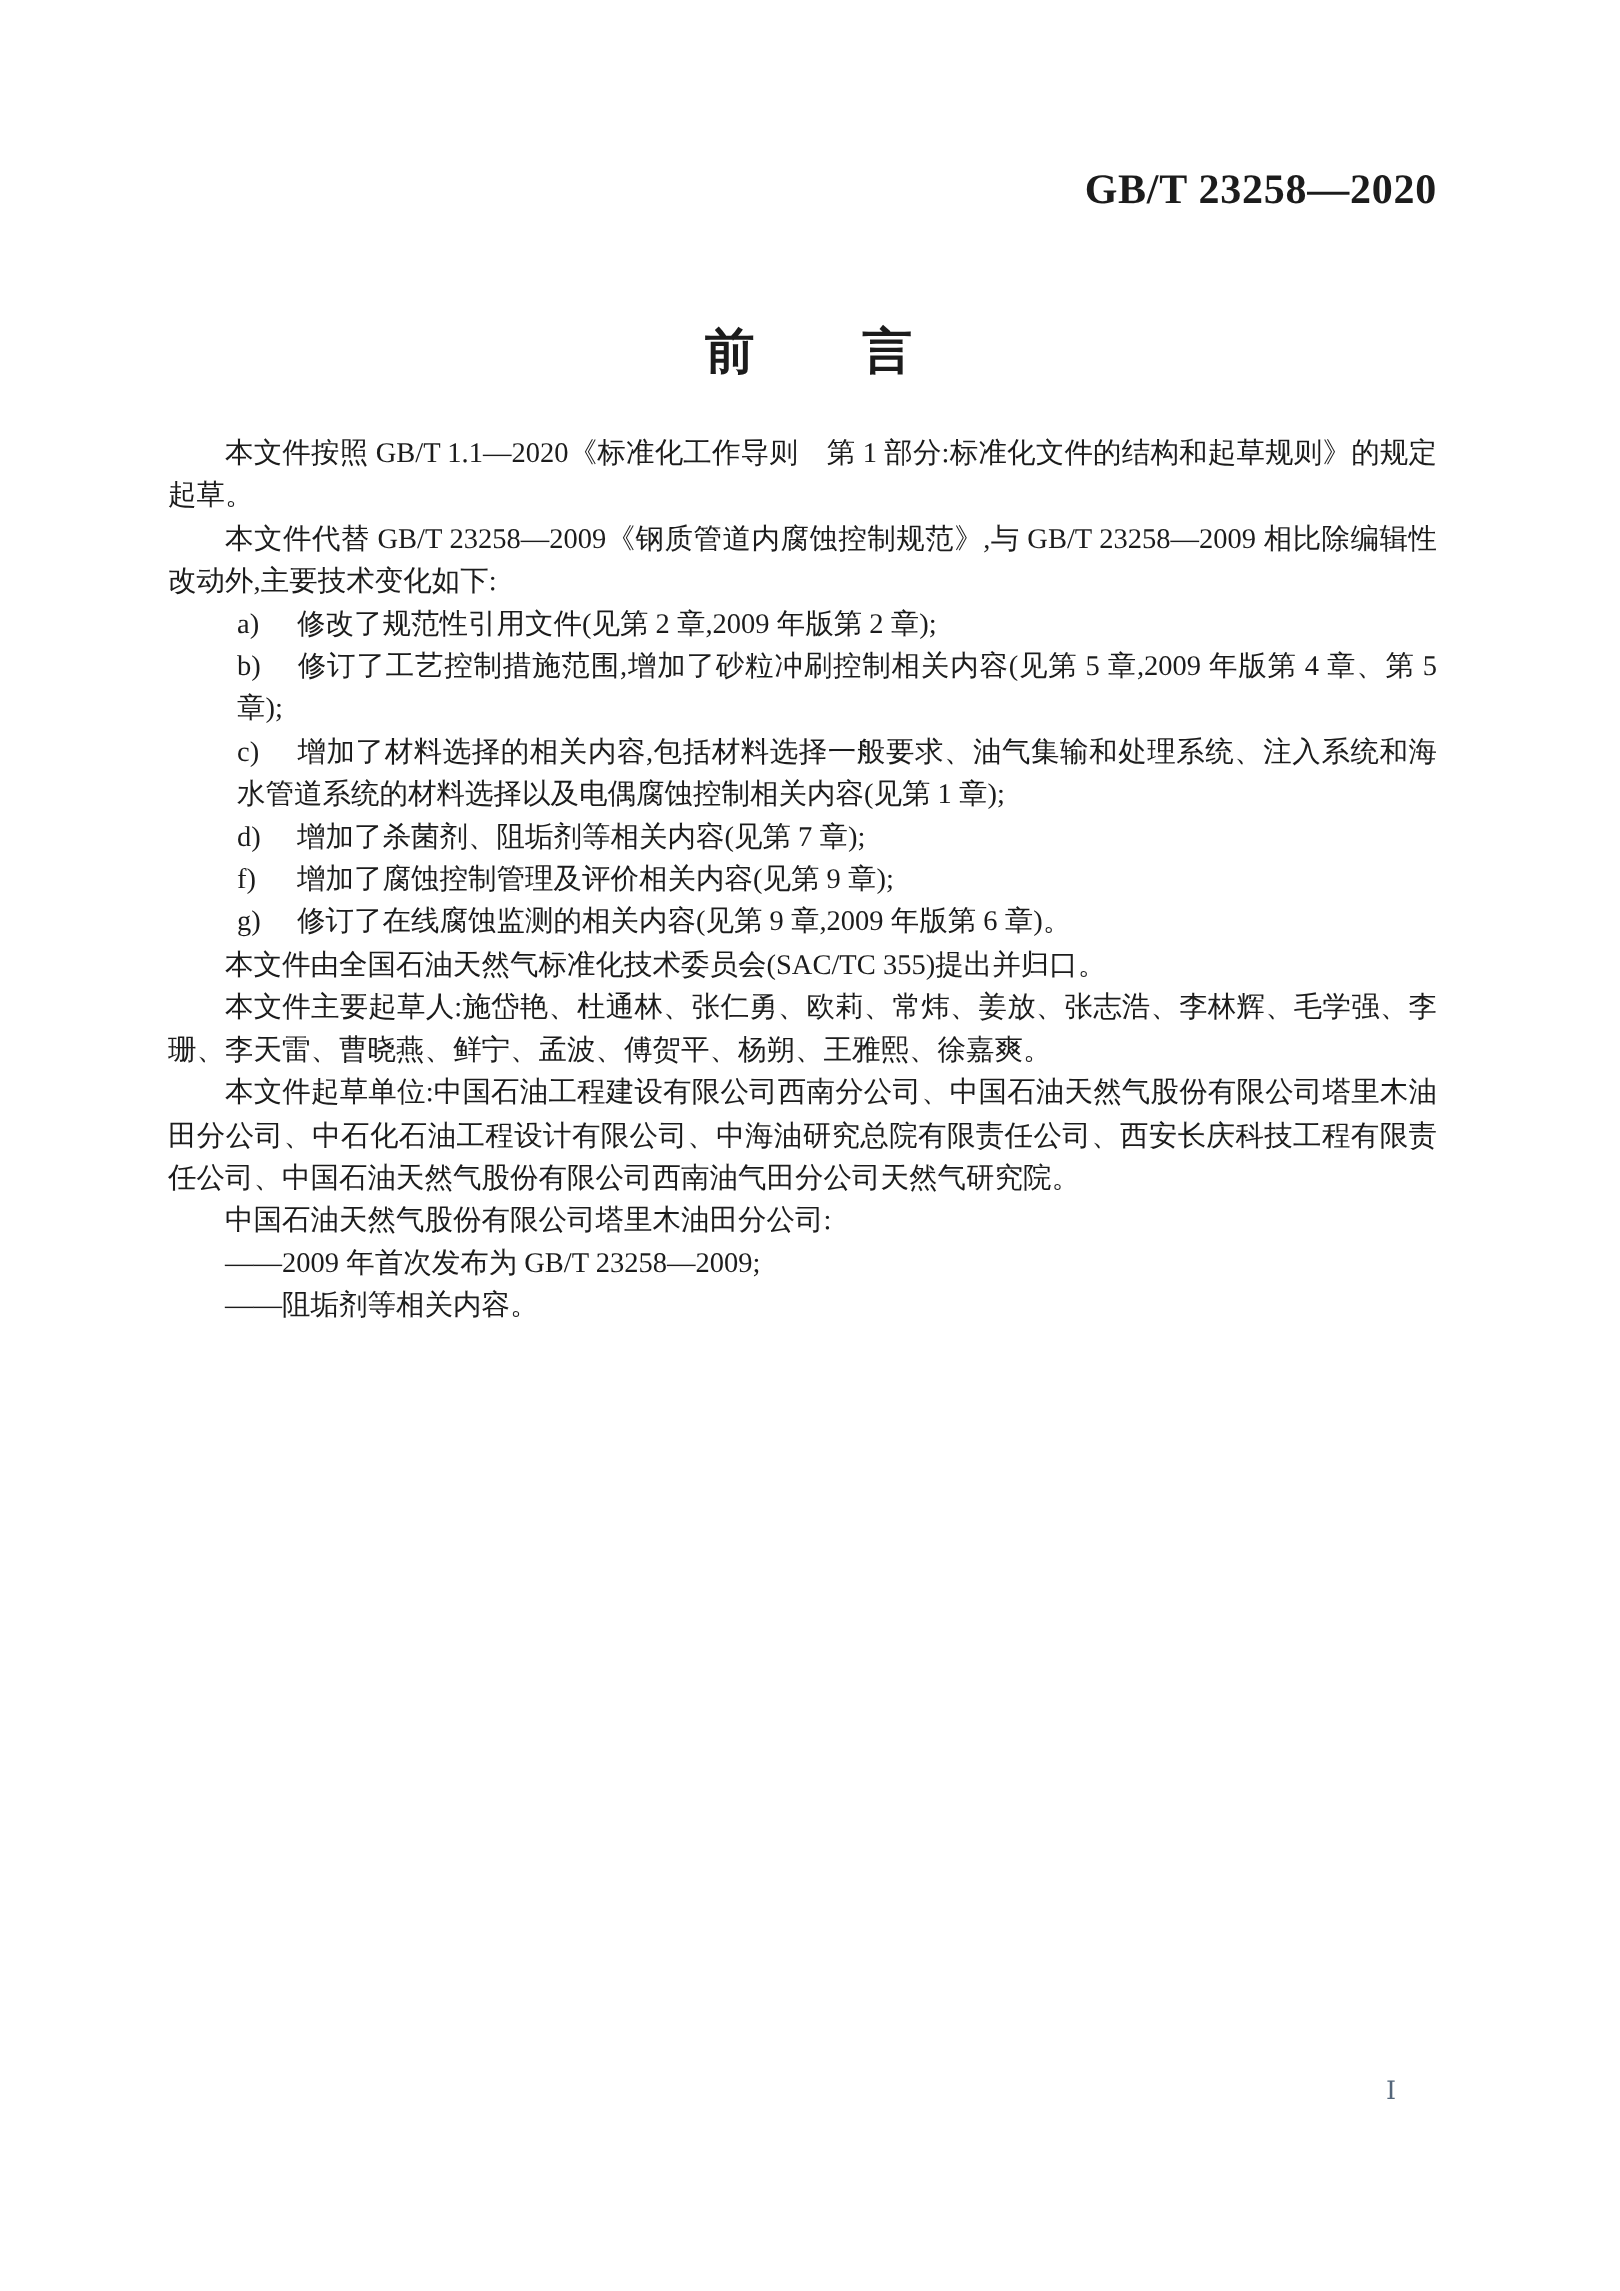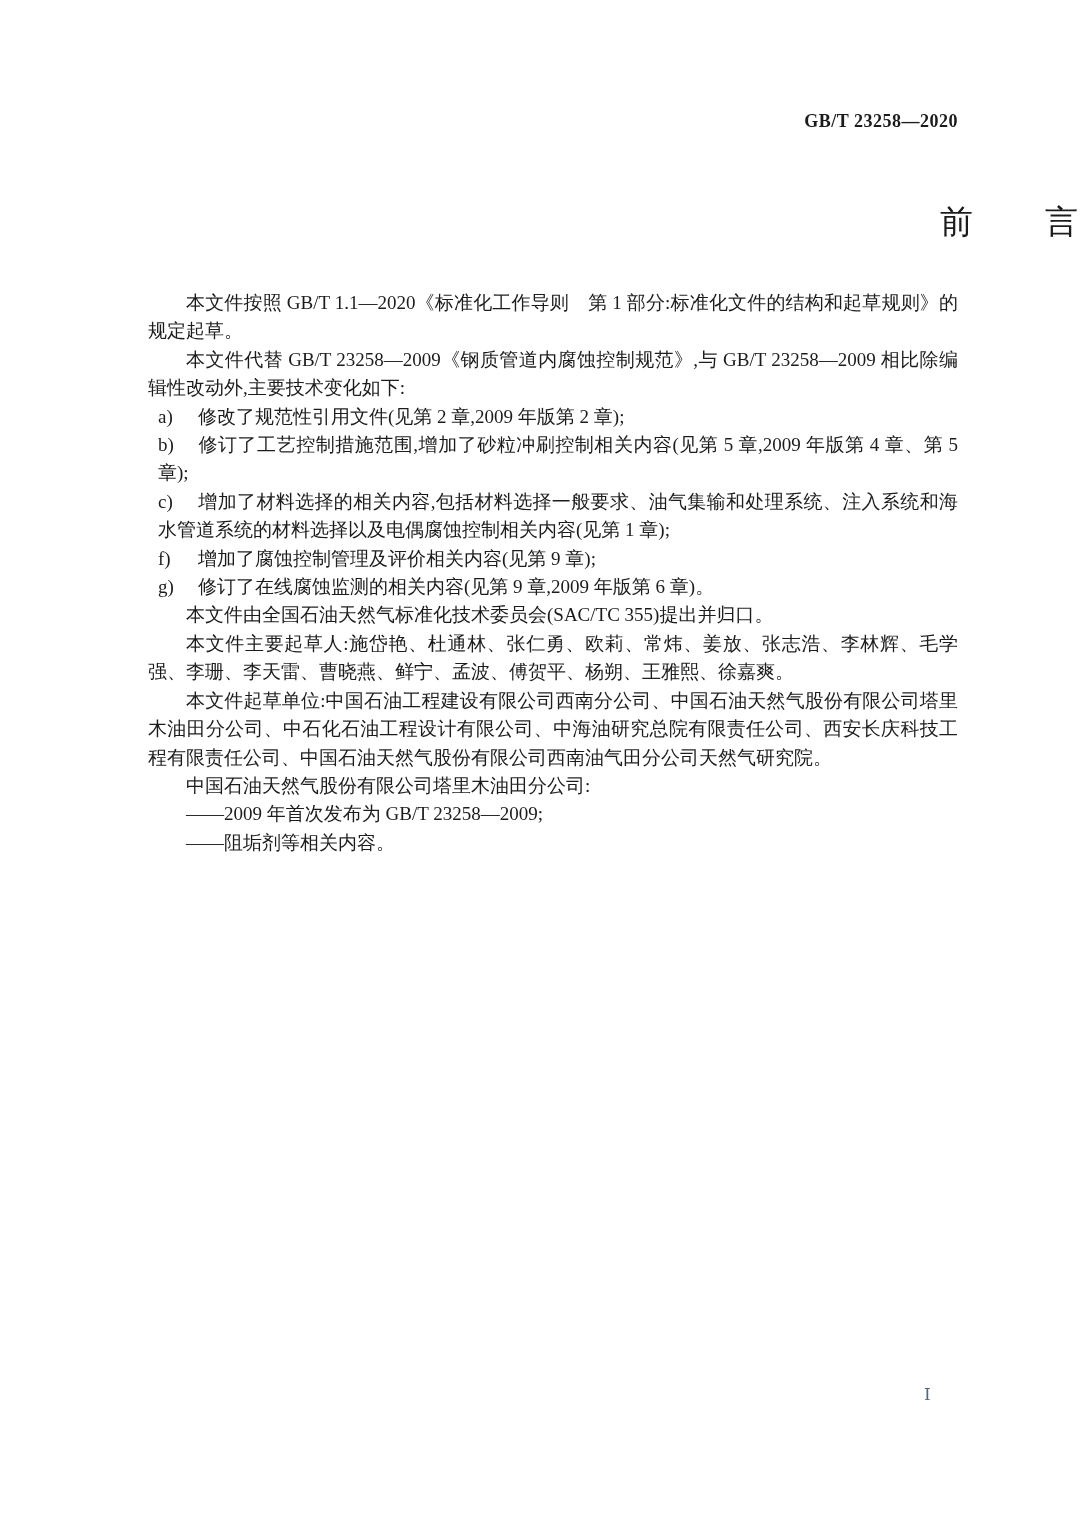--- a/index.html
+++ b/index.html
@@ -13,48 +13,47 @@
   }
   .page {
     position: relative;
     width: 1080px; height: 1527px;
     background: #ffffff;
   }
   .header-code {
     position: absolute;
     top: 111px;
     right: 122px;
-    font-size: 18px;
+    font-size: 28px;
     font-weight: bold;
     letter-spacing: 0.5px;
     white-space: nowrap;
   }
   .doc-title {
     position: absolute;
-    top: 200px;
+    top: 212px;
     left: 0;
     width: 100%;
-    text-align: right;
+    text-align: center;
     font-family: "Liberation Sans", "DejaVu Sans", sans-serif;
     font-size: 33px;
-    font-weight: normal;
+    font-weight: bold;
     letter-spacing: 2px;
   }
   .body-block {
     position: absolute;
     left: 112px;
     top: 289px;
     width: 846px;
     font-size: 19px;
     line-height: 28.4px;
     text-align: justify;
   }
   .para {
     text-indent: 38px;
-    margin-left: 36px;
   }
   .changes-list .list-item {
     padding-left: 46px;
     text-indent: 0;
   }
   .li-label {
     display: inline-block;
     width: 40px;
     text-indent: 0;
   }
@@ -85,20 +84,23 @@
       <div class="list-item">
         <span class="li-label">a)</span><span>修改了规范性引用文件(见第 2 章,2009 年版第 2 章);</span>
       </div>
       <div class="list-item">
         <span class="li-label">b)</span><span>修订了工艺控制措施范围,增加了砂粒冲刷控制相关内容(见第 5 章,2009 年版第 4 章、第 5 章);</span>
       </div>
       <div class="list-item">
         <span class="li-label">c)</span><span>增加了材料选择的相关内容,包括材料选择一般要求、油气集输和处理系统、注入系统和海水管道系统的材料选择以及电偶腐蚀控制相关内容(见第 1 章);</span>
       </div>
       <div class="list-item">
+        <span class="li-label">d)</span><span>增加了杀菌剂、阻垢剂等相关内容(见第 7 章);</span>
+      </div>
+      <div class="list-item">
         <span class="li-label">f)</span><span>增加了腐蚀控制管理及评价相关内容(见第 9 章);</span>
       </div>
       <div class="list-item">
         <span class="li-label">g)</span><span>修订了在线腐蚀监测的相关内容(见第 9 章,2009 年版第 6 章)。</span>
       </div>
     </div>
 
     <p class="para">本文件由全国石油天然气标准化技术委员会(SAC/TC 355)提出并归口。</p>
 
     <p class="para">本文件主要起草人:施岱艳、杜通林、张仁勇、欧莉、常炜、姜放、张志浩、李林辉、毛学强、李珊、李天雷、曹晓燕、鲜宁、孟波、傅贺平、杨朔、王雅熙、徐嘉爽。</p>

